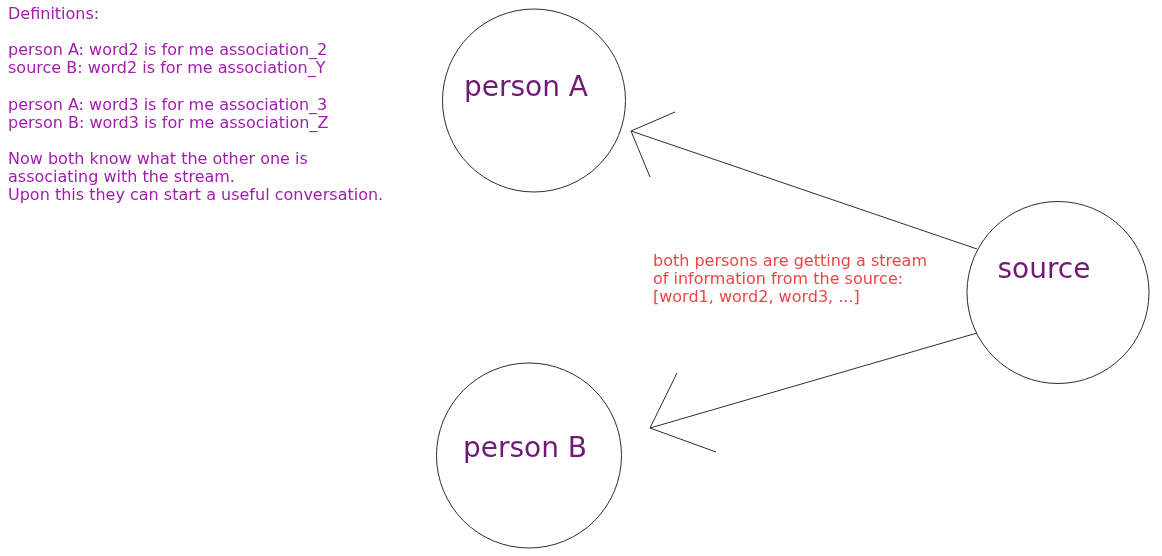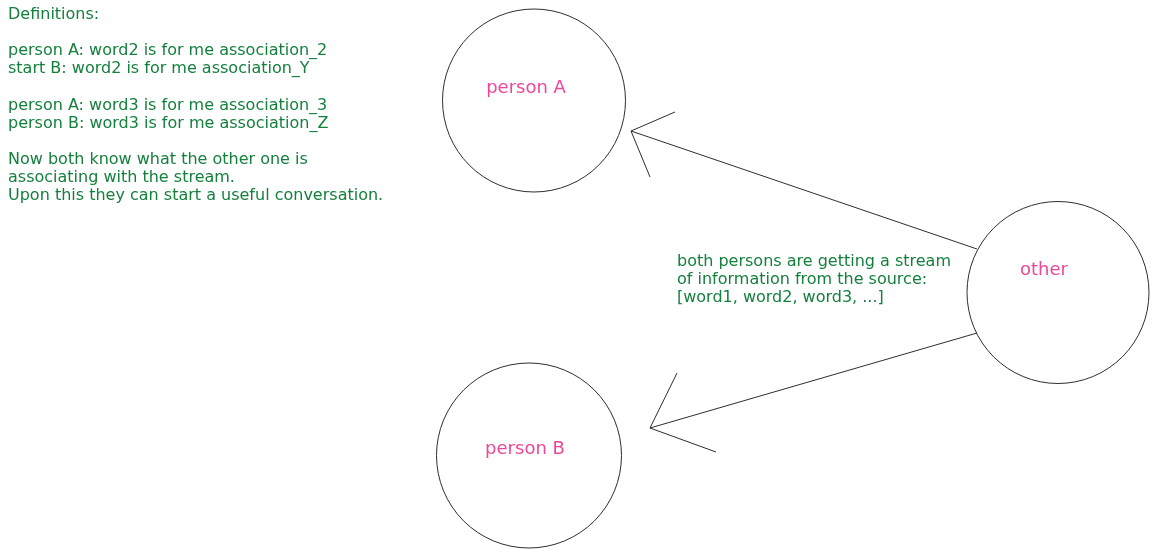--- a/index.html
+++ b/index.html
@@ -12,35 +12,34 @@
   }
   .canvas {
     position: absolute; left: 0; top: 0;
     width: 1162px; height: 556px;
     background: #ffffff;
   }
   svg.shapes { position: absolute; left: 0; top: 0; }
   .defs {
     position: absolute; left: 8px; top: 5px;
     font-size: 16px; line-height: 18.2px;
-    color: #15803d;
+    color: #a21caf;
   }
   .defs .para { white-space: pre-line; margin: 0 0 18px 0; }
   .annotation {
     position: absolute; left: 653px; top: 252px;
     font-size: 16px; line-height: 18.2px;
-    color: #15803d;
+    color: #ef4444;
     white-space: pre-line;
-    margin-left: 24px;
   }
   .node-label {
     position: absolute;
     transform: translate(-50%, -50%);
-    font-size: 18px;
-    color: #ec4899;
+    font-size: 28px;
+    color: #701a75;
     white-space: nowrap;
   }
 </style>
 </head>
 <body>
 
 <div class="canvas">
 
   <svg class="shapes" width="1162" height="556" viewBox="0 0 1162 556">
     <g fill="none" stroke="#2e2e2e" stroke-width="1">
@@ -56,29 +55,29 @@
         <line x1="977" y1="333" x2="650" y2="428"></line>
         <line x1="650" y1="428" x2="677" y2="373"></line>
         <line x1="650" y1="428" x2="716" y2="452"></line>
       </g>
     </g>
   </svg>
 
   <div class="defs">
     <div class="para">Definitions:</div>
     <div class="para">person A: word2 is for me association_2
-start B: word2 is for me association_Y</div>
+source B: word2 is for me association_Y</div>
     <div class="para">person A: word3 is for me association_3
 person B: word3 is for me association_Z</div>
     <div class="para">Now both know what the other one is
 associating with the stream.
 Upon this they can start a useful conversation.</div>
   </div>
 
   <div class="node-label" style="left:526px; top:86px;">person A</div>
   <div class="node-label" style="left:525px; top:447px;text-align:center;">person B</div>
-  <div class="node-label" style="left:1044px; top:268px;">other</div>
+  <div class="node-label" style="left:1044px; top:268px;">source</div>
 
   <div class="annotation">both persons are getting a stream
 of information from the source:
 [word1, word2, word3, ...]</div>
 
 </div>
 
 </body></html>

